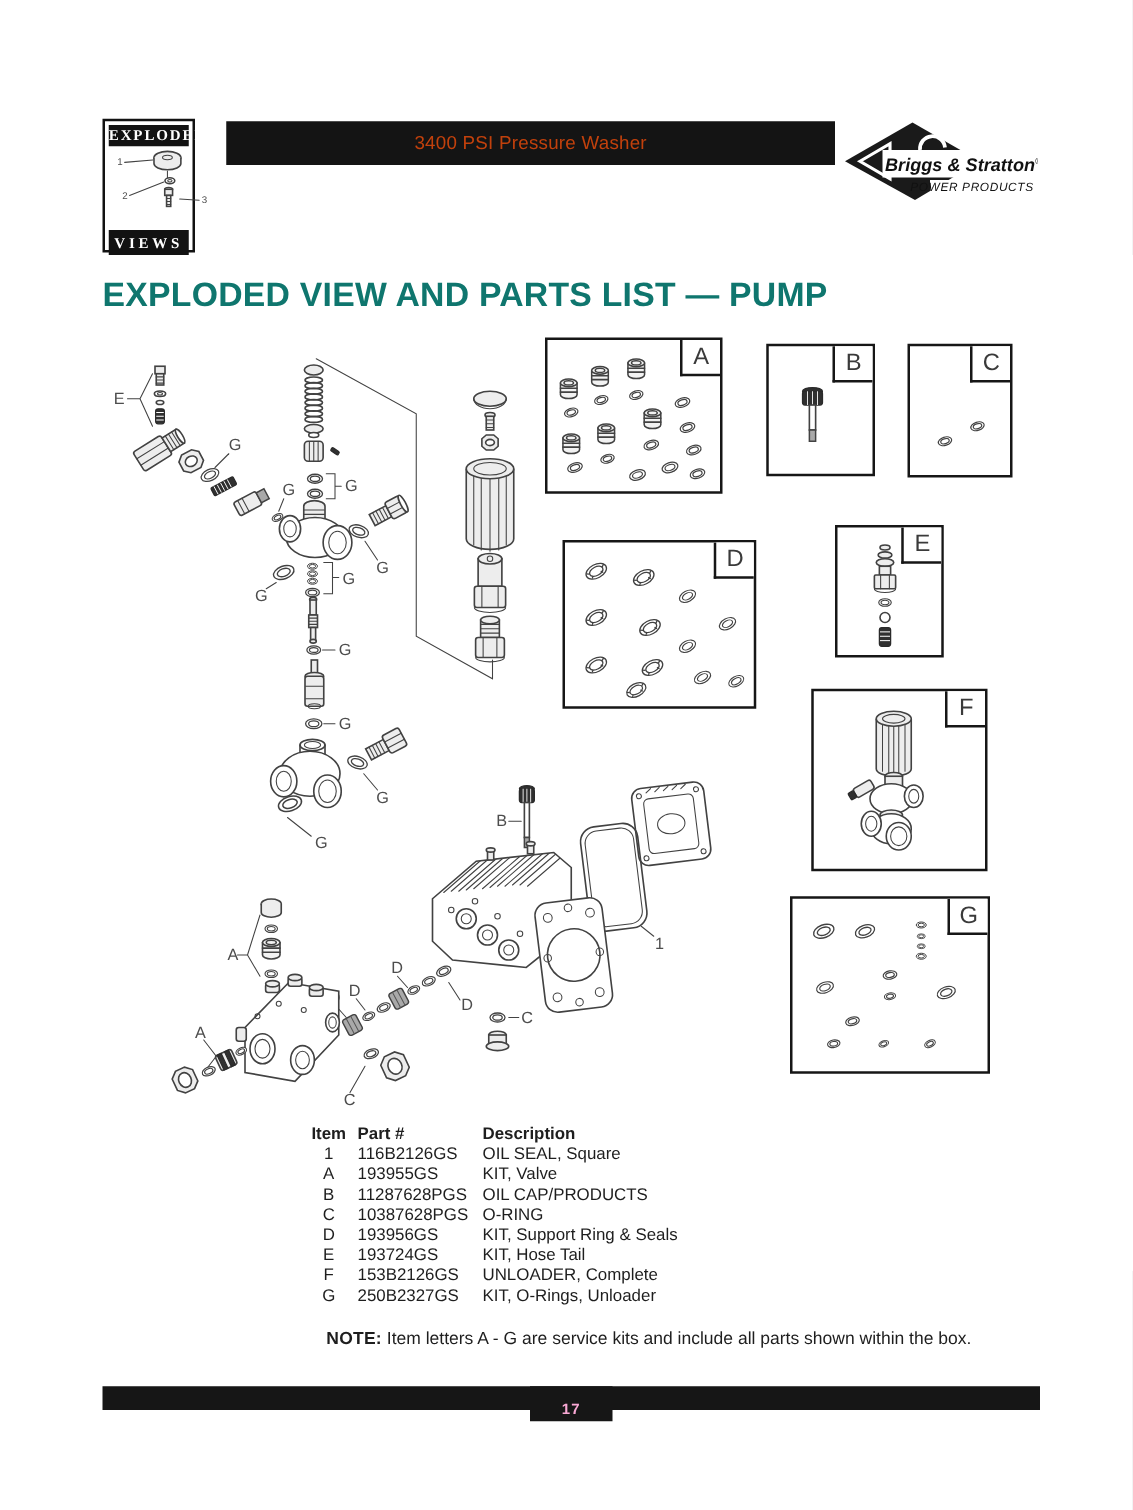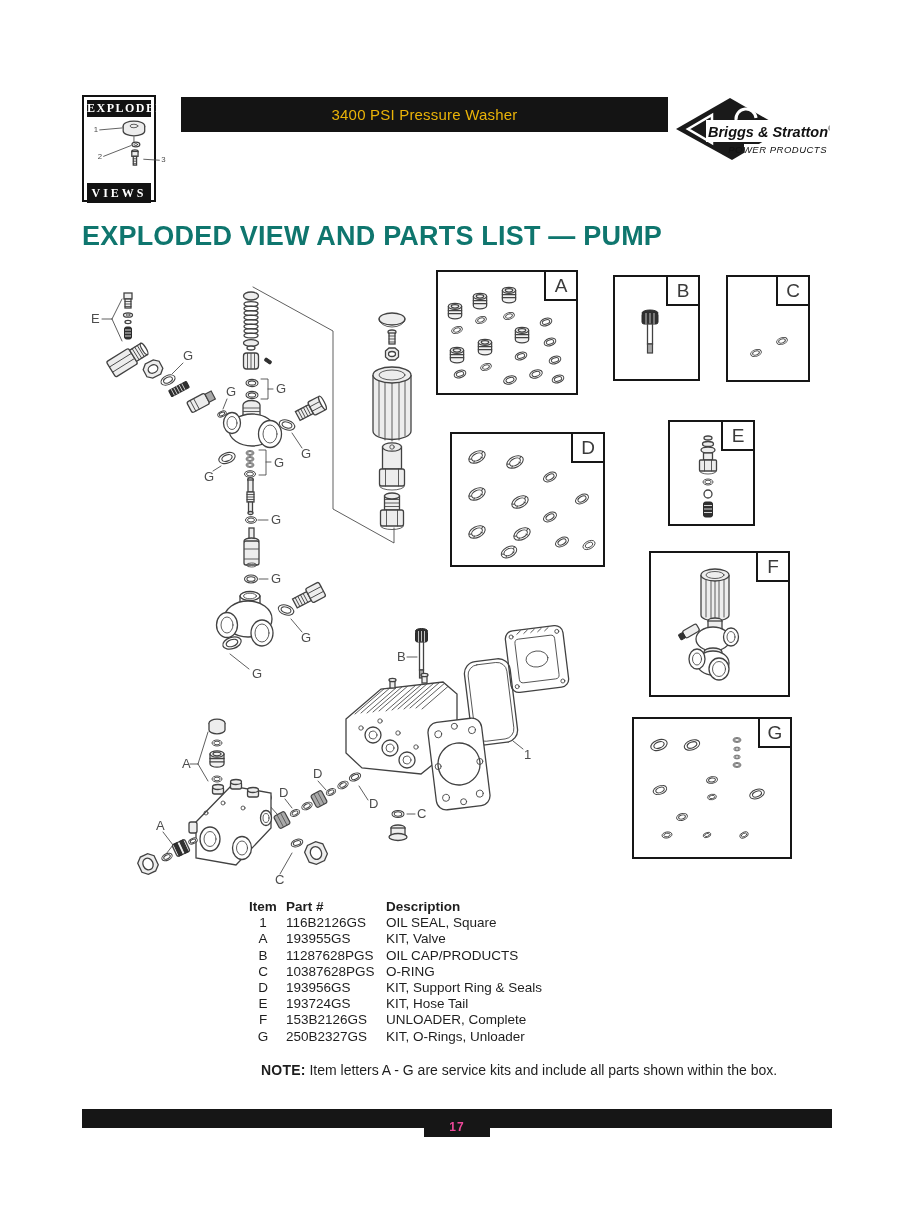--- a/index.html
+++ b/index.html
@@ -10,21 +10,21 @@
   
   .views-logo{left:82px;top:95px;width:74px;height:107px;border:2.5px solid #121212;
               background:#fff;box-sizing:border-box;padding:3px;display:flex;flex-direction:column;}
   .views-band{background:#121212;color:#fff;text-align:center;
               font-family:"Liberation Serif",serif;font-weight:bold;}
   .views-band.top{font-size:12px;letter-spacing:1.5px;line-height:17px;height:17px;}
   .views-band.bottom{font-size:12px;letter-spacing:3px;line-height:20px;height:20px;}
   .views-mid{flex:1;position:relative;}
 
   
-  .header-bar{left:181px;top:97px;width:487px;height:35px;background:#141414;color:#eab308;
+  .header-bar{left:181px;top:97px;width:487px;height:35px;background:#141414;color:#c2410c;
               display:flex;align-items:center;justify-content:center;font-size:15px;letter-spacing:.2px;}
 
   
   .page-title{left:82px;top:221px;width:760px;font-size:27px;font-weight:bold;
               letter-spacing:.2px;color:#0f766e;}
 
   
   .kit-box{border:2.5px solid #161616;background:#fff;box-sizing:border-box;}
   .kit-label{position:absolute;top:0;right:0;width:30px;height:27px;border-left:2.5px solid #161616;
              border-bottom:2.5px solid #161616;display:flex;align-items:center;justify-content:center;
@@ -52,21 +52,21 @@
   .parts-table{left:240px;top:899px;display:grid;grid-template-columns:46px 100px auto;
                font-size:13.5px;line-height:16.2px;}
   .parts-table .hd{font-weight:bold;}
   .parts-table .ci{text-align:center;}
 
   .note{left:237px;top:1062px;width:580px;font-size:14px;padding-left:24px;}
   .note b{letter-spacing:.2px;}
 
   
   .footer-bar{left:82px;top:1109px;width:750px;height:19px;background:#161616;}
-  .page-tab{left:424px;top:1109px;width:66px;height:28px;background:#161616;color:#ec4899;
+  .page-tab{left:424px;top:1109px;width:66px;height:28px;background:#161616;color:#f9a8d4;
             display:flex;align-items:flex-end;justify-content:center;font-size:12px;
             font-weight:bold;letter-spacing:1px;padding-bottom:3px;box-sizing:border-box;}
 </style>
 </head>
 <body>
 
 <svg width="0" height="0" style="position:absolute" aria-hidden="true">
   <defs>
     <g id="d-oring">
         <ellipse rx="10" ry="6"></ellipse>

